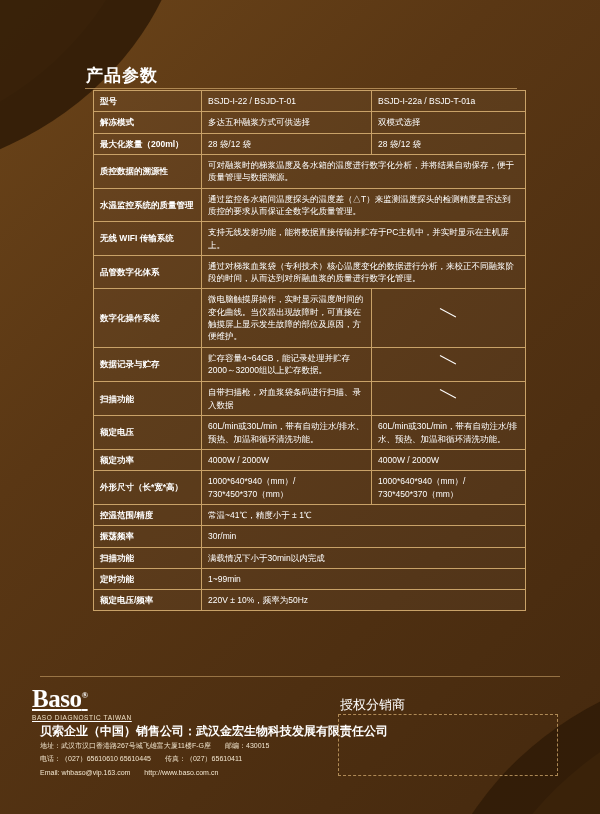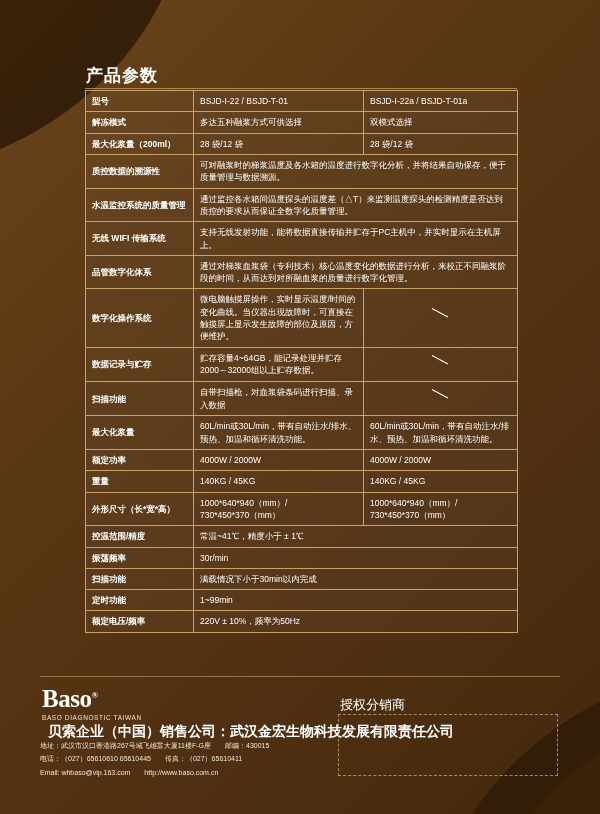--- a/index.html
+++ b/index.html
@@ -62,21 +62,21 @@
   .title-rule {
     position: absolute;
     left: 85px; top: 88px;
     width: 432px; height: 1px;
     background: #caa268;
     opacity: 0.75;
   }
 
   table.spec {
     position: absolute;
-    left: 85px; top: 90px;
+    left: 93px; top: 90px;
     width: 432px;
     border-collapse: collapse;
     table-layout: fixed;
   }
   table.spec td {
     border: 1px solid #c9a268;
     color: #ffffff;
     font-size: 8.5px;
     line-height: 1.45;
     padding: 4px 6px;
@@ -117,44 +117,45 @@
   
   .footer-rule {
     position: absolute;
     left: 40px; right: 40px; top: 676px;
     height: 1px;
     background: #caa268;
     opacity: 0.6;
   }
   .logo-block {
     position: absolute;
-    left: 42px; top: 686px;
-    color: #ffffff;
+    left: 32px; top: 686px;
+    color: #ffffff;
+    text-decoration: underline;
   }
   .logo-main {
     font-family: "Liberation Serif", serif;
     font-size: 25px;
     font-weight: bold;
     letter-spacing: -0.5px;
     line-height: 1;
   }
   .logo-main sup {
     font-size: 9px;
     vertical-align: super;
   }
   .logo-sub {
     font-size: 6.5px;
     letter-spacing: 0.6px;
     margin-top: 3px;
     color: #f0e2c8;
   }
   .company {
     position: absolute;
-    left: 48px; top: 723px;
-    font-size: 14px;
+    left: 40px; top: 723px;
+    font-size: 12px;
     font-weight: bold;
     color: #ffffff;
   }
   .addr {
     position: absolute;
     left: 40px; top: 739px;
     font-size: 7px;
     color: #f2e6cf;
     line-height: 1.9;
   }
@@ -227,33 +228,28 @@
             <td class="label">数据记录与贮存</td>
             <td class="colA">贮存容量4~64GB，能记录处理并贮存2000～32000组以上贮存数据。</td>
             <td class="colB slash"><span class="slash-mark"></span></td>
           </tr>
           <tr>
             <td class="label">扫描功能</td>
             <td class="colA">自带扫描枪，对血浆袋条码进行扫描、录入数据</td>
             <td class="colB slash"><span class="slash-mark"></span></td>
           </tr>
           <tr>
-            <td class="label">最大化浆量</td>
+            <td class="label">额定电压</td>
             <td class="colA">60L/min或30L/min，带有自动注水/排水、预热、加温和循环清洗功能。</td>
             <td class="colB">60L/min或30L/min，带有自动注水/排水、预热、加温和循环清洗功能。</td>
           </tr>
           <tr>
             <td class="label">额定功率</td>
             <td class="colA">4000W / 2000W</td>
             <td class="colB">4000W / 2000W</td>
-          </tr>
-          <tr>
-            <td class="label">重量</td>
-            <td class="colA">140KG / 45KG</td>
-            <td class="colB">140KG / 45KG</td>
           </tr>
           <tr>
             <td class="label">外形尺寸（长*宽*高）</td>
             <td class="colA">1000*640*940（mm）/<br>730*450*370（mm）</td>
             <td class="colB">1000*640*940（mm）/<br>730*450*370（mm）</td>
           </tr>
           <tr>
             <td class="label">控温范围/精度</td>
             <td class="span2" colspan="2">常温~41℃，精度小于 ± 1℃</td>
           </tr>

